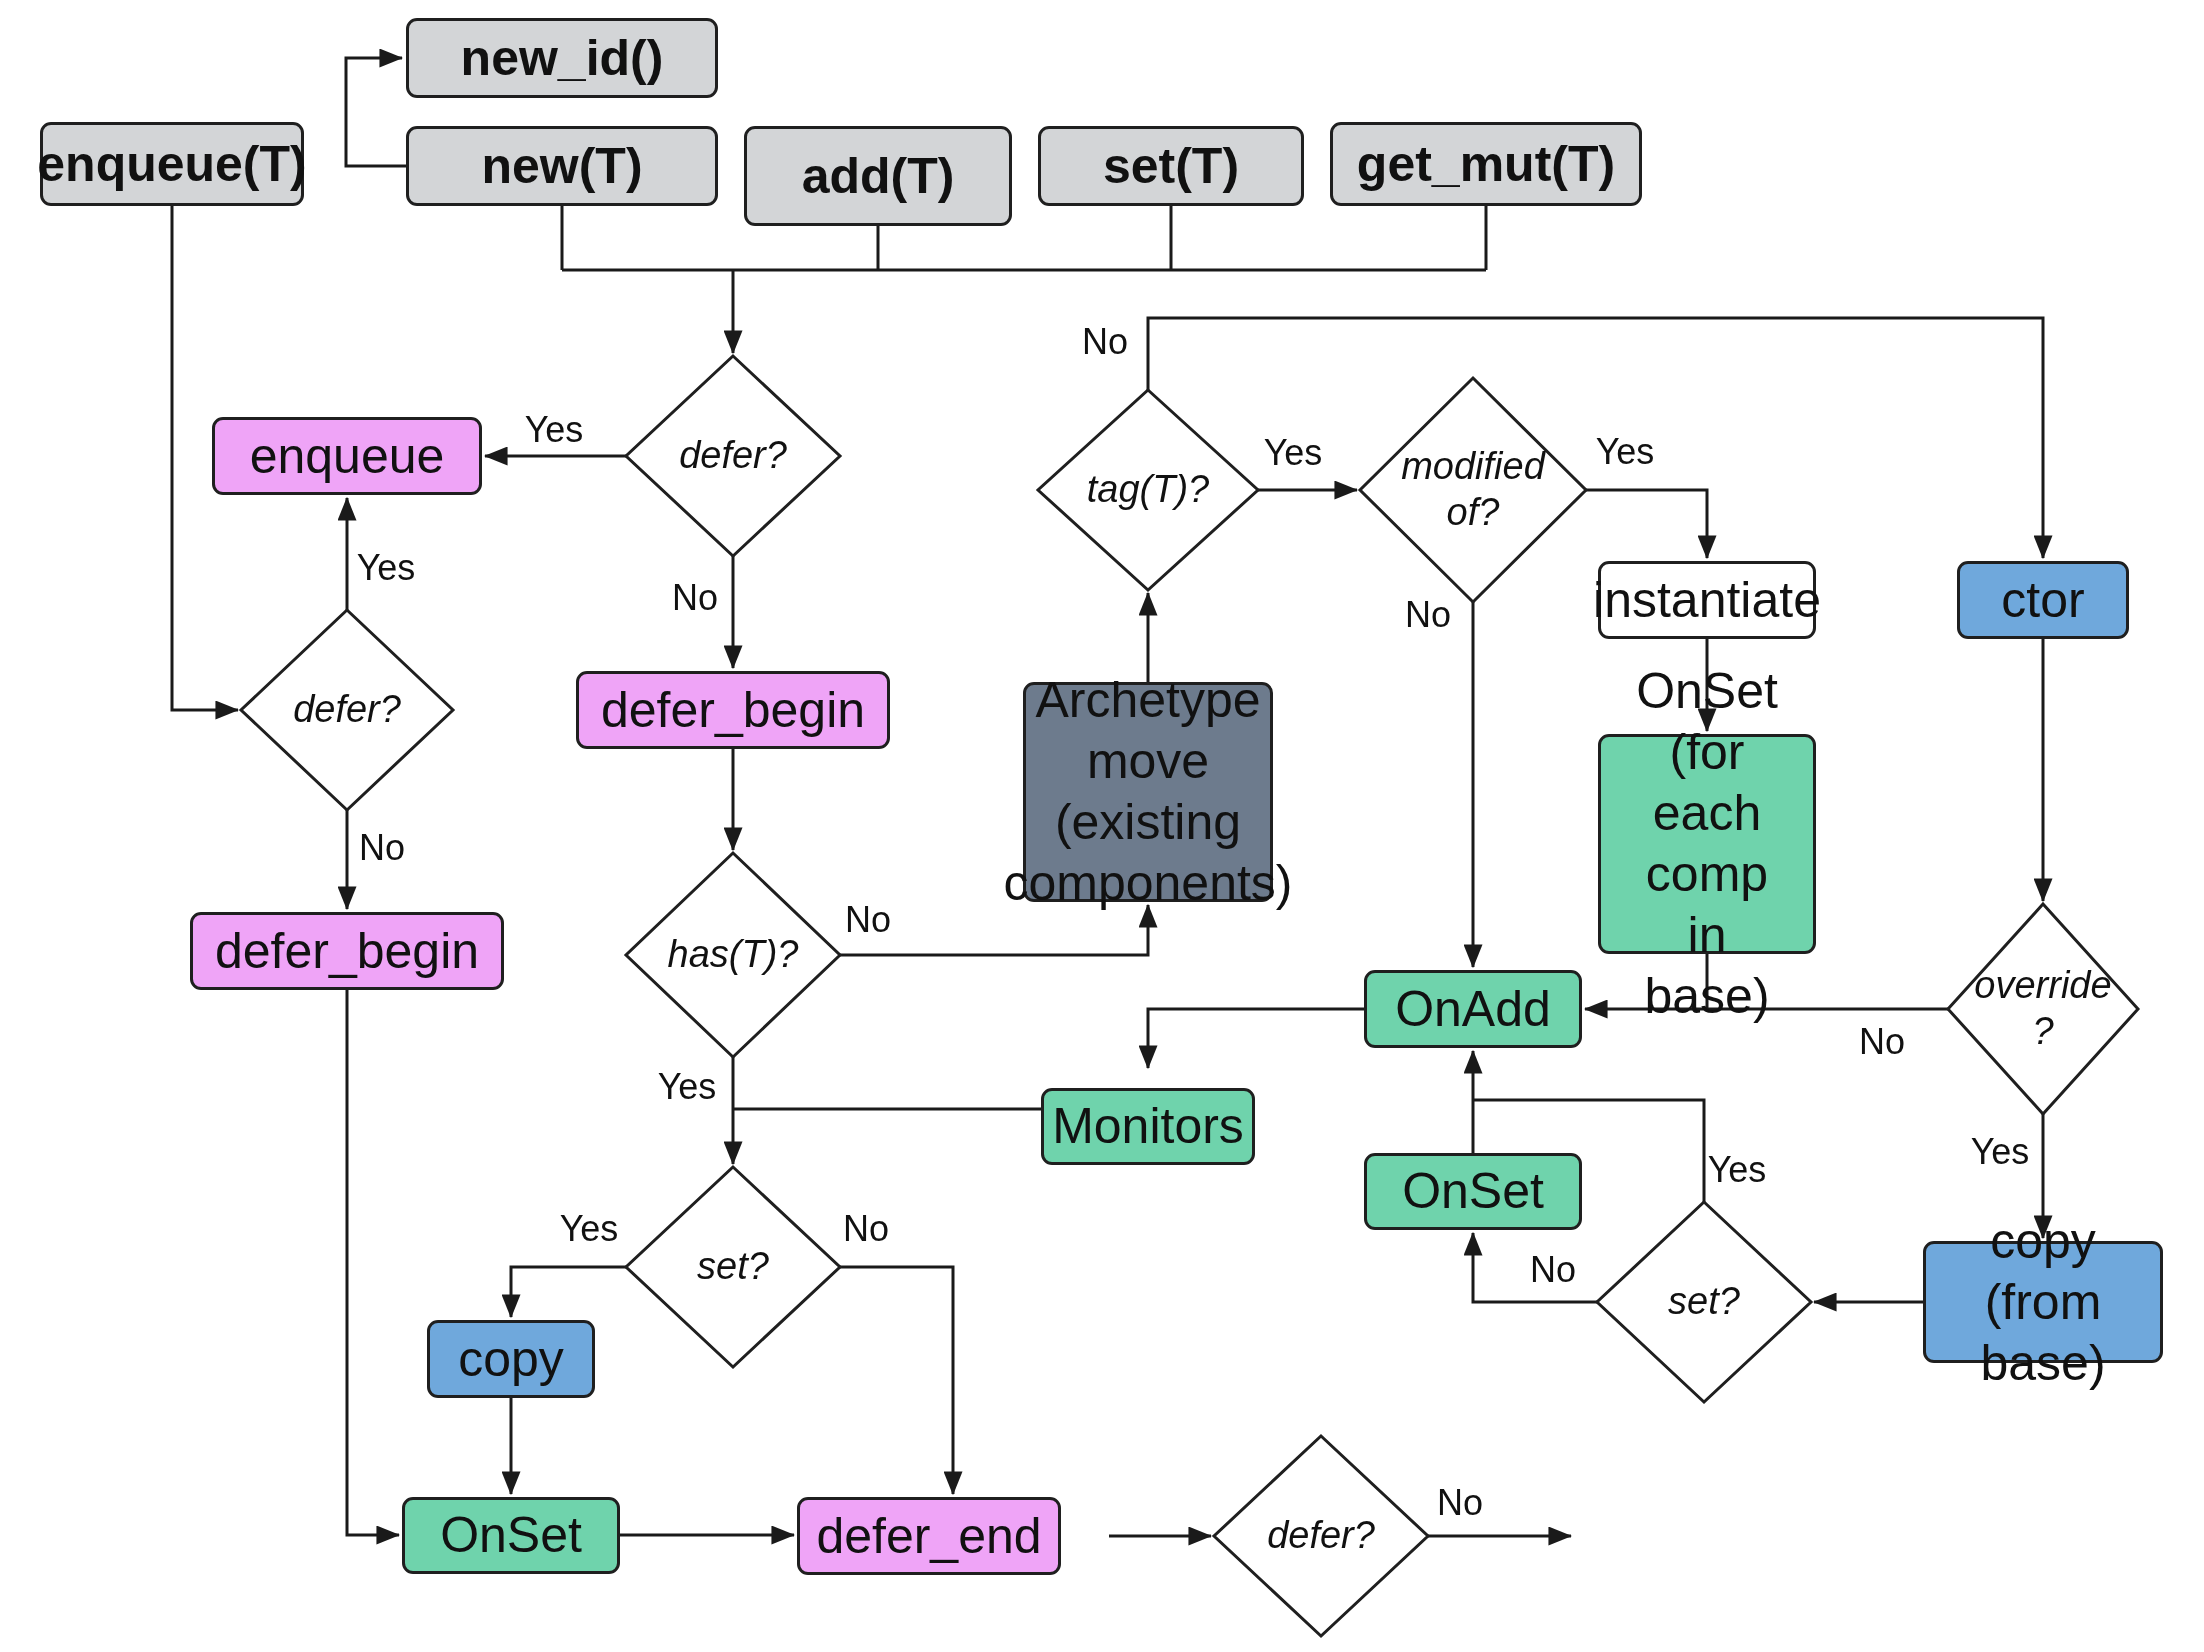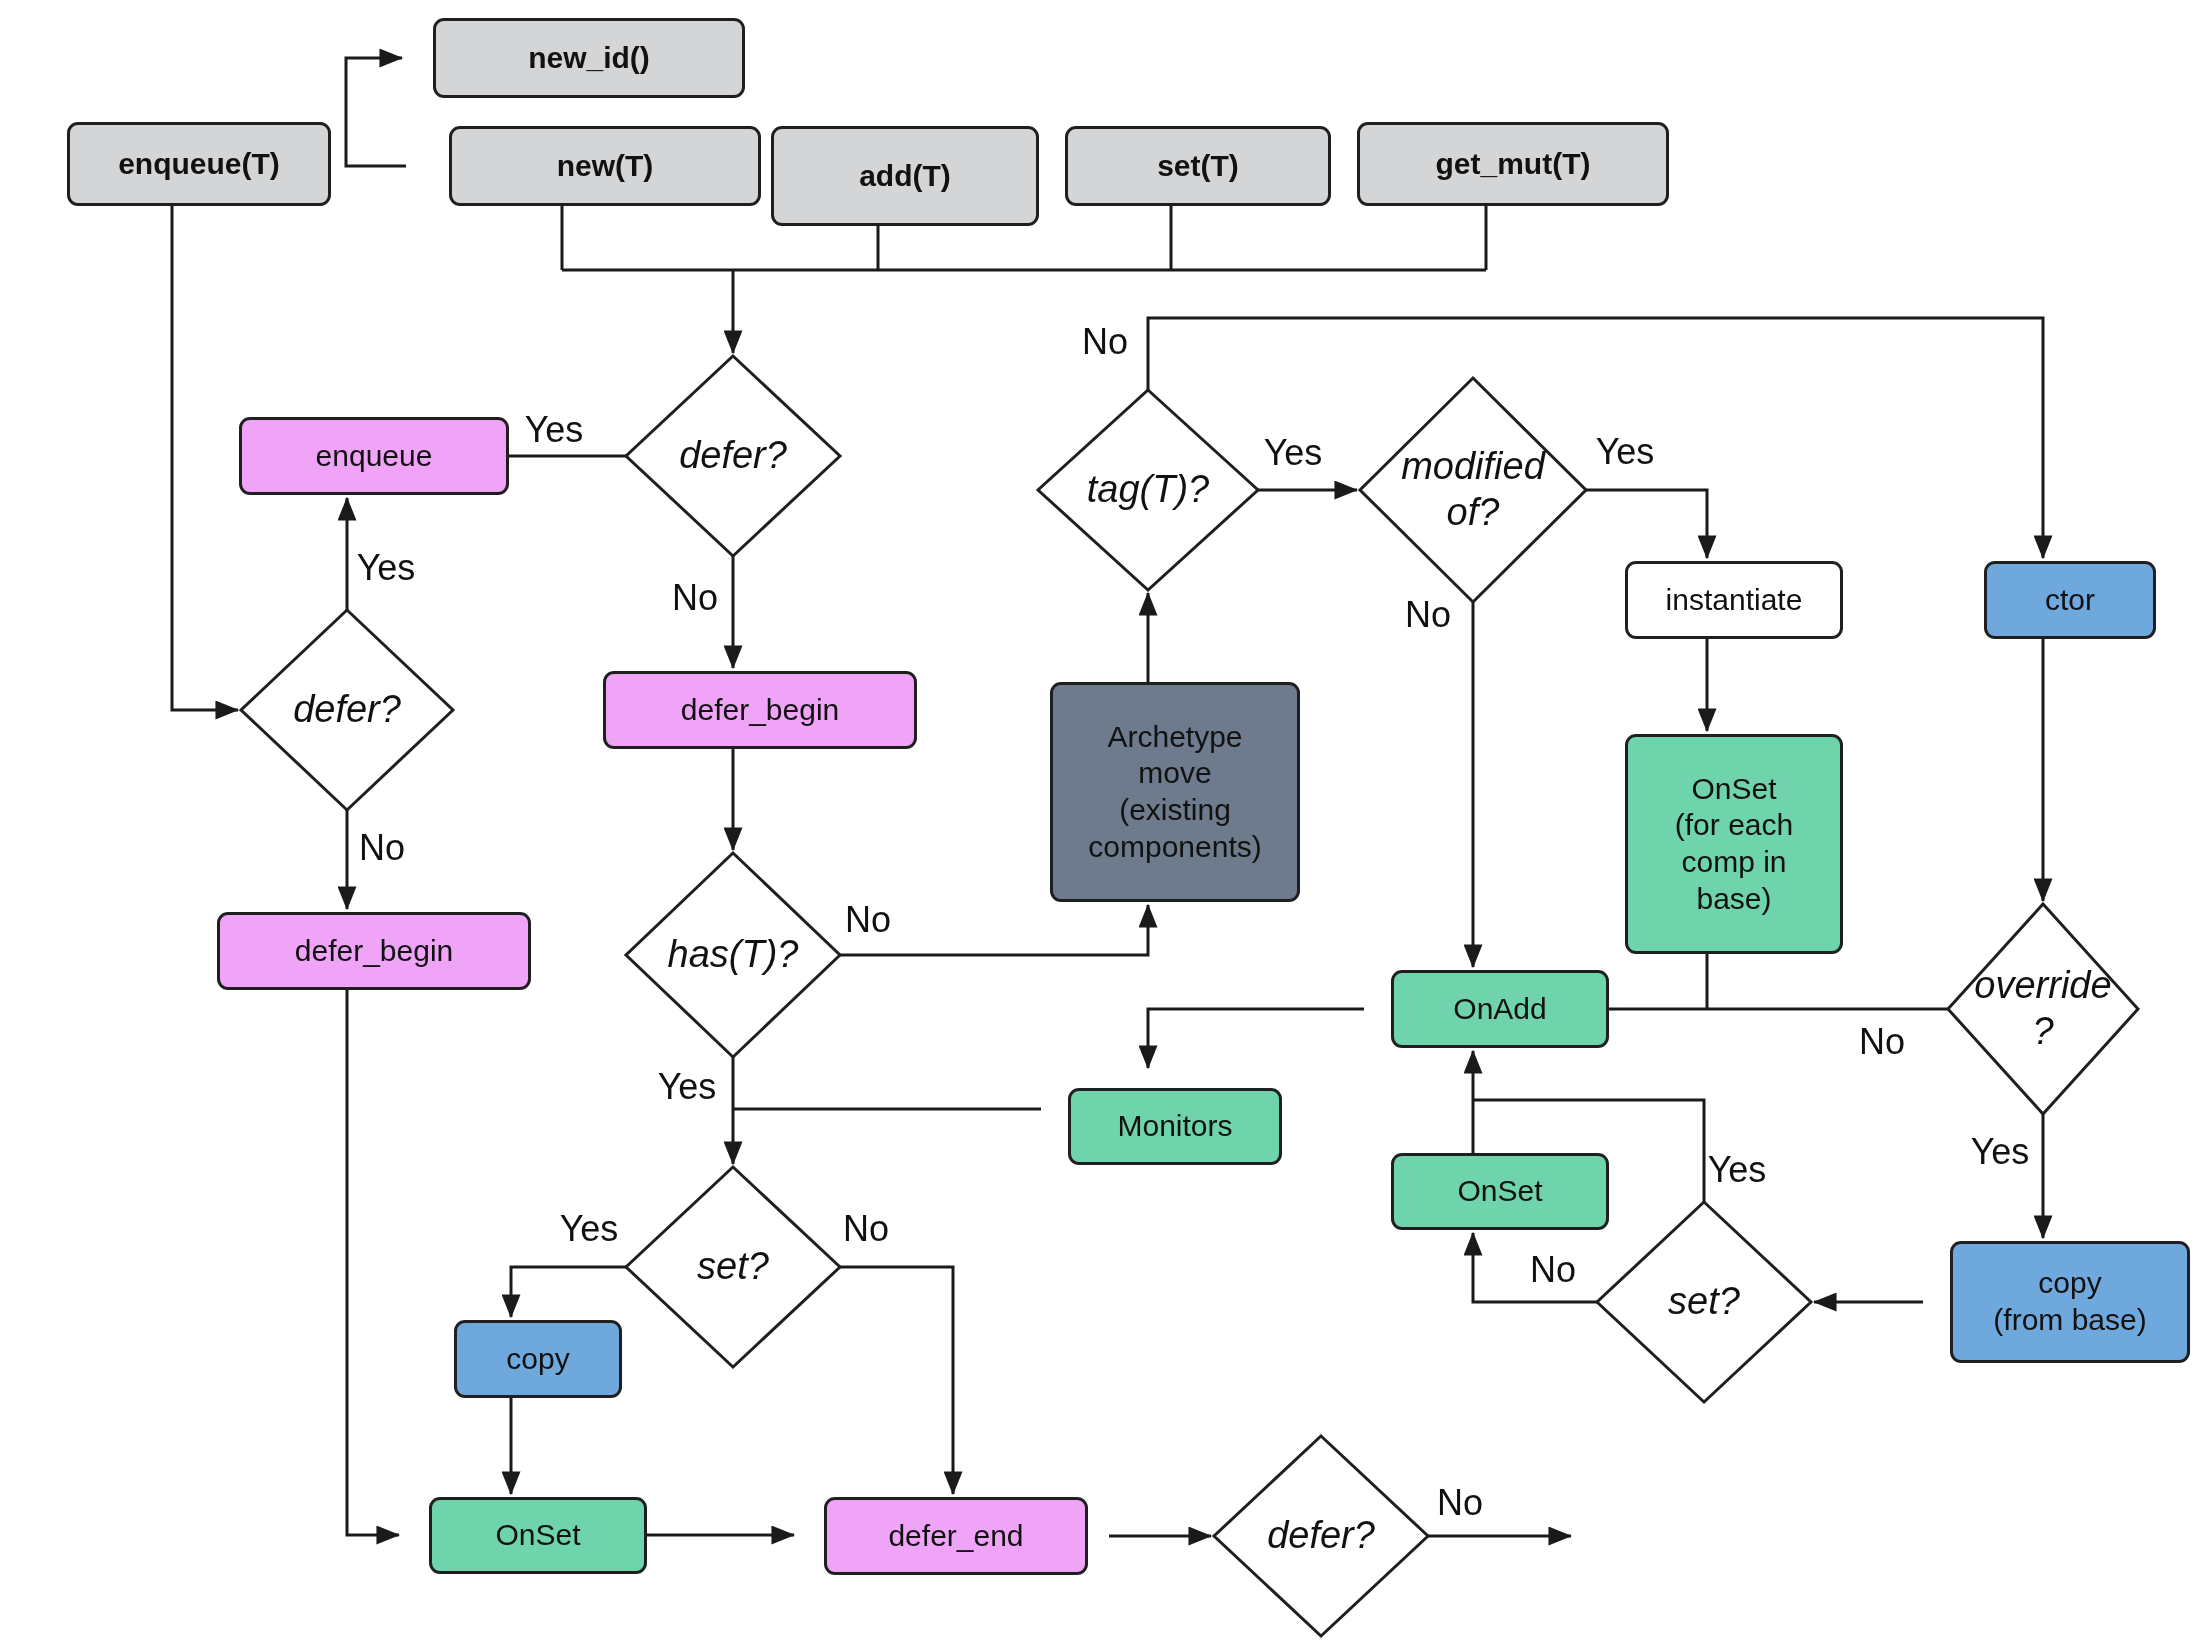--- a/index.html
+++ b/index.html
@@ -16,24 +16,23 @@
   svg.wires polygon.diamond { fill:var(--diamond_white); stroke:var(--border_dark); stroke-width:3; }
   #arw path { fill:var(--line_dark); }
 
   .node {
     position:absolute; z-index:2;
     box-sizing:border-box;
     border:3px solid var(--border_dark);
     border-radius:11px;
     display:flex; align-items:center; justify-content:center;
     text-align:center;
-    font-size:30px; line-height:1.22;
+    font-size:50px; line-height:1.22;
     white-space:pre-line;
     padding:4px 24px;
-    margin-left:27px;
   }
   .gray  { background:var(--operation_gray); font-weight:bold; }
   .pink  { background:var(--defer_pink); }
   .green { background:var(--hook_green); }
   .blue  { background:var(--copy_blue); }
   .slate { background:var(--archetype_slate); }
   .white { background:var(--diamond_white); }
 
   .dlabel {
     position:absolute; z-index:3;
@@ -102,21 +101,21 @@
       <polygon class="diamond" points="1473,378 1586,490 1473,602 1360,490"></polygon>
       <polygon class="diamond" points="2043,904 2138,1009 2043,1114 1948,1009"></polygon>
       <polygon class="diamond" points="1704,1202 1811,1302 1704,1402 1597,1302"></polygon>
       <polygon class="diamond" points="733,1167 840,1267 733,1367 626,1267"></polygon>
       <polygon class="diamond" points="1321,1436 1428,1536 1321,1636 1214,1536"></polygon>
     </g>
   </svg>
 
   <div class="node gray" style="left:40px;top:122px;width:264px;height:84px">enqueue(T)</div>
   <div class="node gray" style="left:406px;top:18px;width:312px;height:80px">new_id()</div>
-  <div class="node gray" style="left:422px;top:126px;width:312px;height:80px">new(T)</div>
+  <div class="node gray" style="left:406px;top:126px;width:312px;height:80px">new(T)</div>
   <div class="node gray" style="left:744px;top:126px;width:268px;height:100px">add(T)</div>
   <div class="node gray" style="left:1038px;top:126px;width:266px;height:80px">set(T)</div>
   <div class="node gray" style="left:1330px;top:122px;width:312px;height:84px">get_mut(T)</div>
   <div class="node pink" style="left:212px;top:417px;width:270px;height:78px">enqueue</div>
   <div class="node pink" style="left:576px;top:671px;width:314px;height:78px">defer_begin</div>
   <div class="node pink" style="left:190px;top:912px;width:314px;height:78px">defer_begin</div>
   <div class="node slate" style="left:1023px;top:682px;width:250px;height:220px">Archetype
 move
 (existing
 components)</div>

